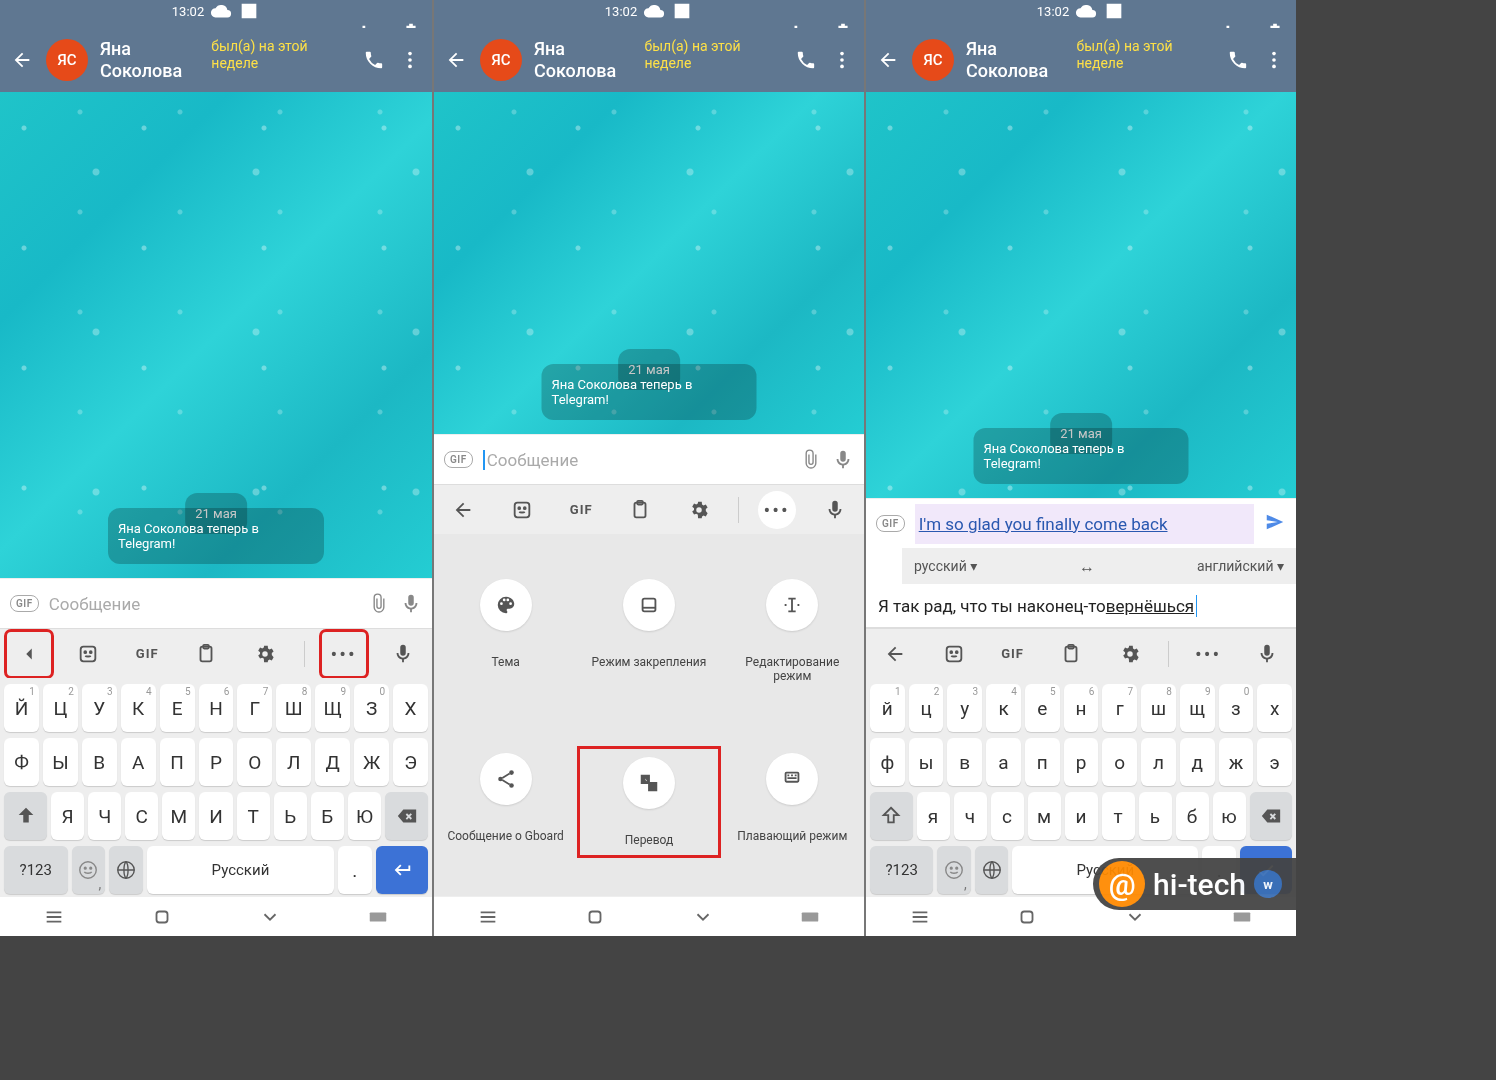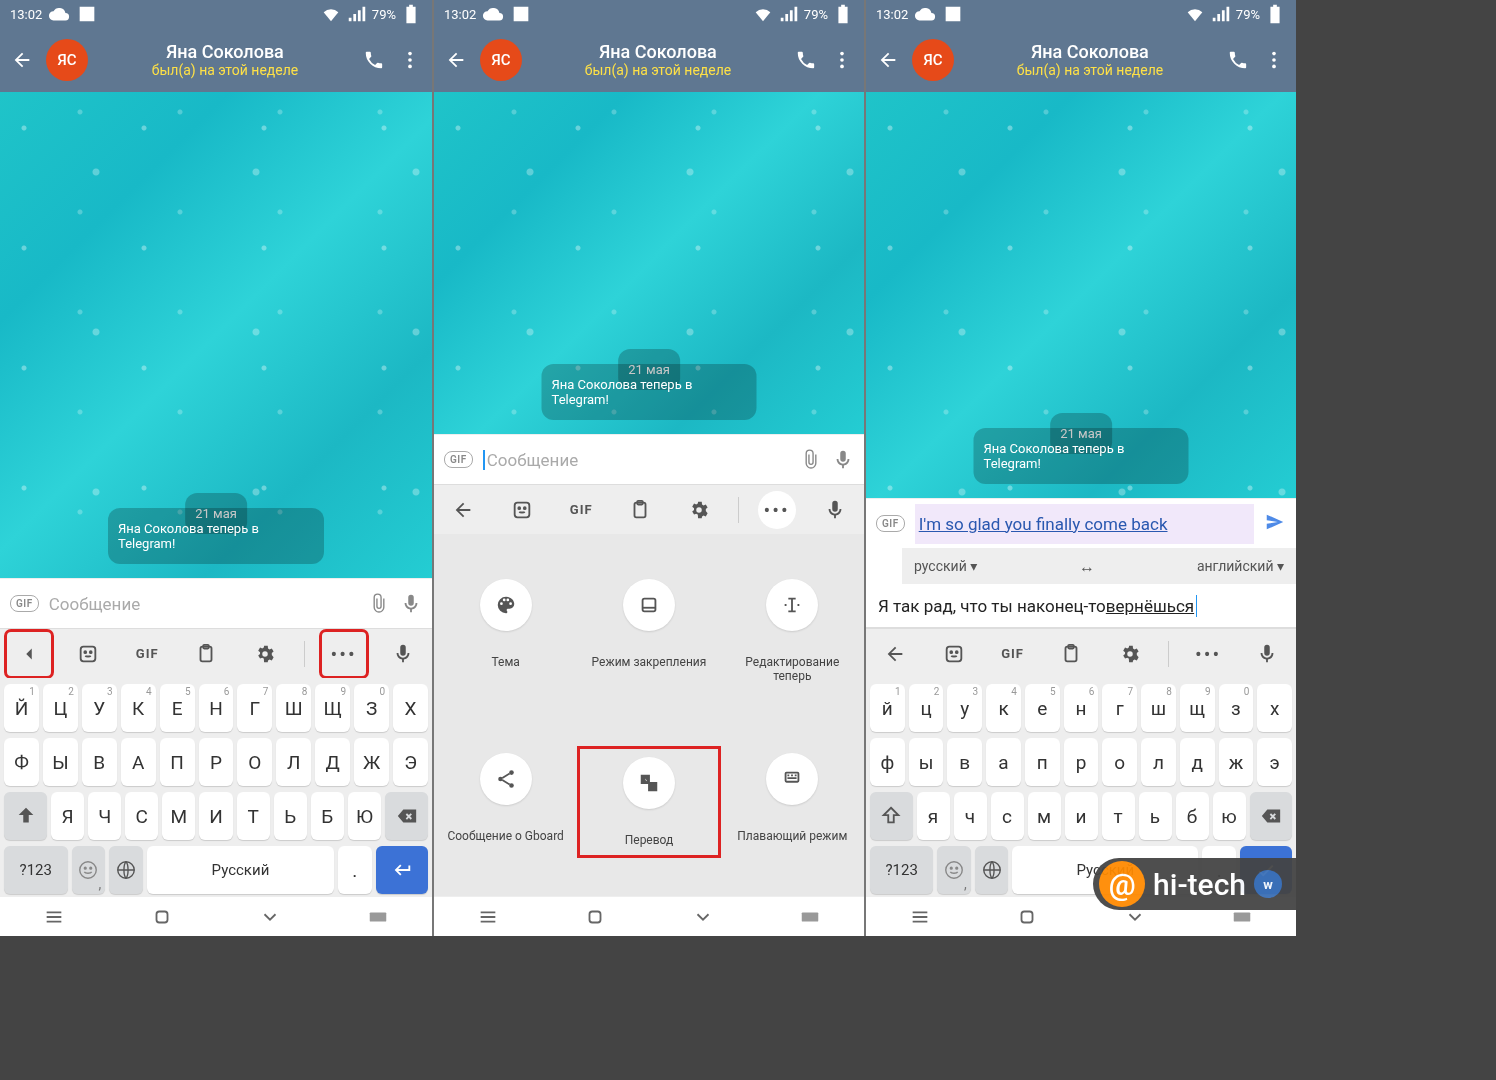--- a/index.html
+++ b/index.html
@@ -1,30 +1,30 @@
 <!DOCTYPE html>
 <html><head>
 <meta charset="utf-8">
 <style>
   * { box-sizing: border-box; margin: 0; padding: 0; font-family: Roboto, -apple-system, Arial, sans-serif; }
   body { background: #444; display: flex; width: 1296px; height: 936px; overflow: hidden; }
   .screen { width: 432px; height: 936px; background: #fff; position: relative; display: flex; flex-direction: column; }
   .screen + .screen { border-left: 2px solid #777; }
 
   
-  .status { height: 28px; background: #5f7791; color: #fff; display: flex; align-items: center; padding: 0 10px; font-size: 13px; }
+  .status { height: 28px; background: #5f7791; color: #fff; display: flex; align-items: center; padding: 0 10px; font-size: 13px; flex-direction: column; }
   .status .left { display: flex; gap: 6px; align-items: center; }
   .status .right { margin-left: auto; display: flex; gap: 4px; align-items: center; }
   .status svg { fill: #fff; }
 
   
   .header { height: 64px; background: #5f7791; display: flex; align-items: center; padding: 0 10px; color: #fff; gap: 12px; }
   .back-icon, .call-icon, .more-icon { width: 24px; height: 24px; display:flex; align-items:center; justify-content:center; cursor:pointer; }
   .avatar { width: 42px; height: 42px; border-radius: 50%; background: #e64a19; color:#fff; display:flex; align-items:center; justify-content:center; font-weight:500; font-size:15px; }
-  .titleblock { flex: 1; display:flex; flex-direction:column; line-height:1.2;align-items:center; }
+  .titleblock { flex: 1; display:flex; flex-direction:row; line-height:1.2; }
   .titleblock .name { font-size: 18px; font-weight: 500; }
   .titleblock .status-line { font-size: 14px; color: #fde047; }
 
   
   .chat { flex: 1; position: relative; overflow: hidden;
     background:
       radial-gradient(circle at 20% 30%, rgba(255,255,255,0.35) 0 2px, transparent 3px),
       radial-gradient(circle at 60% 50%, rgba(255,255,255,0.3) 0 3px, transparent 4px),
       radial-gradient(circle at 80% 20%, rgba(255,255,255,0.25) 0 2px, transparent 3px),
       linear-gradient(135deg, #1fc4c9 0%, #18b9c7 25%, #2ed3d8 50%, #1cb8c4 75%, #24cdd3 100%);
@@ -404,21 +404,21 @@
             </svg>
           </div>
         <div class="gmlabel">Режим закрепления</div>
       </div>
       <div class="gmcell">
         <div class="gmicon">
             <svg viewBox="0 0 24 24" fill="none" stroke="#555" stroke-width="2">
               <path d="M12 5v14M8 5h8M8 19h8M6 12h-2M20 12h-2"></path>
             </svg>
           </div>
-        <div class="gmlabel">Редактирование теперь</div>
+        <div class="gmlabel">Редактирование режим</div>
       </div>
     </div>
     <div class="gmrow">
       <div class="gmcell">
         <div class="gmicon">
             <svg viewBox="0 0 24 24" fill="#555">
               <circle cx="18" cy="5" r="2.5"></circle>
               <circle cx="6" cy="12" r="2.5"></circle>
               <circle cx="18" cy="19" r="2.5"></circle>
               <path d="M8 11l8-5M8 13l8 5" stroke="#555" stroke-width="2"></path>

